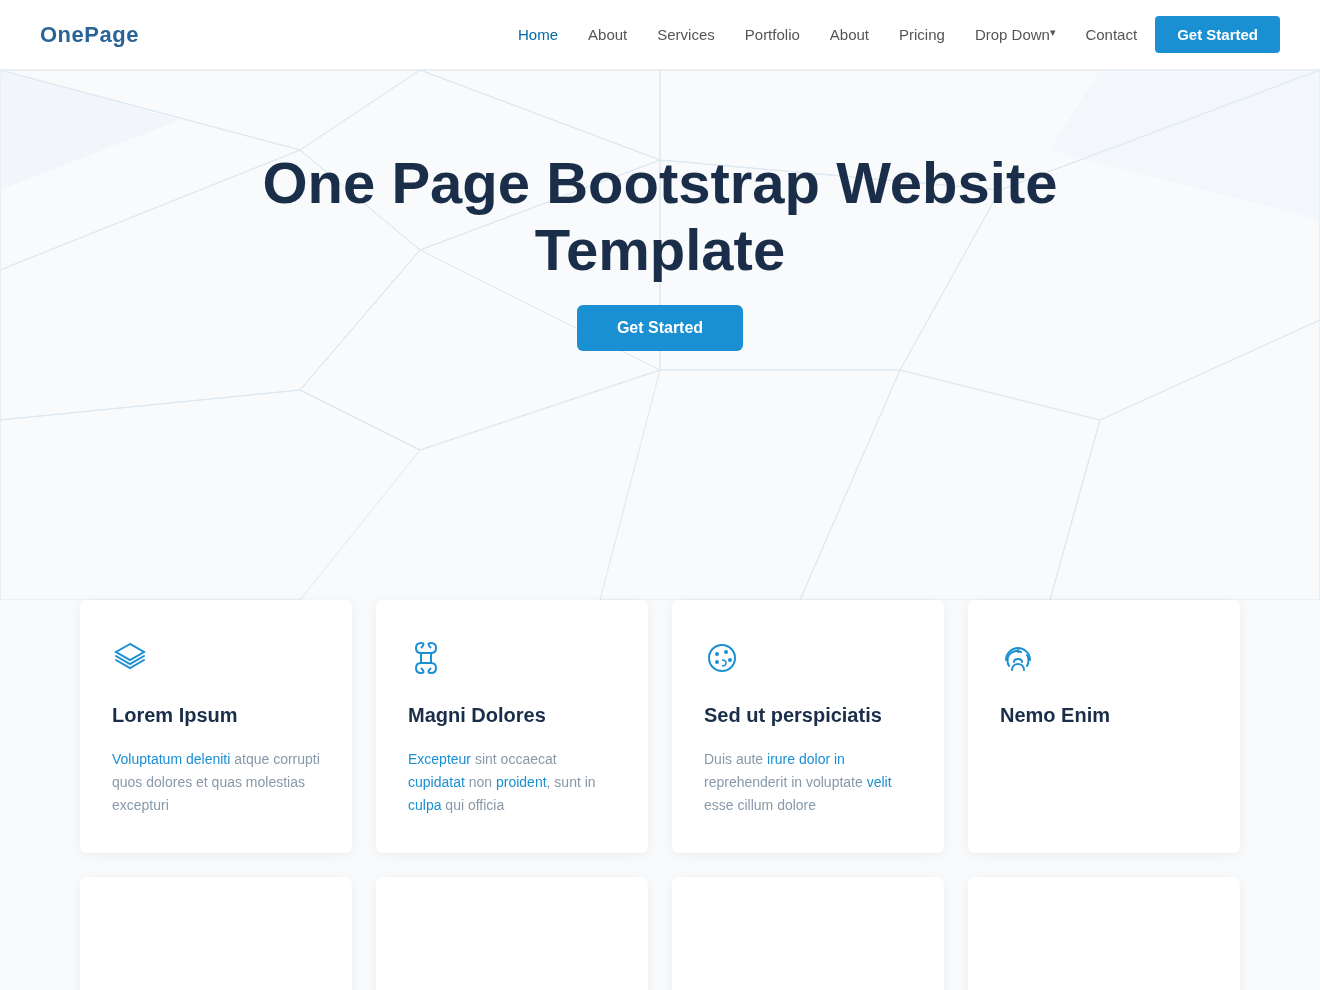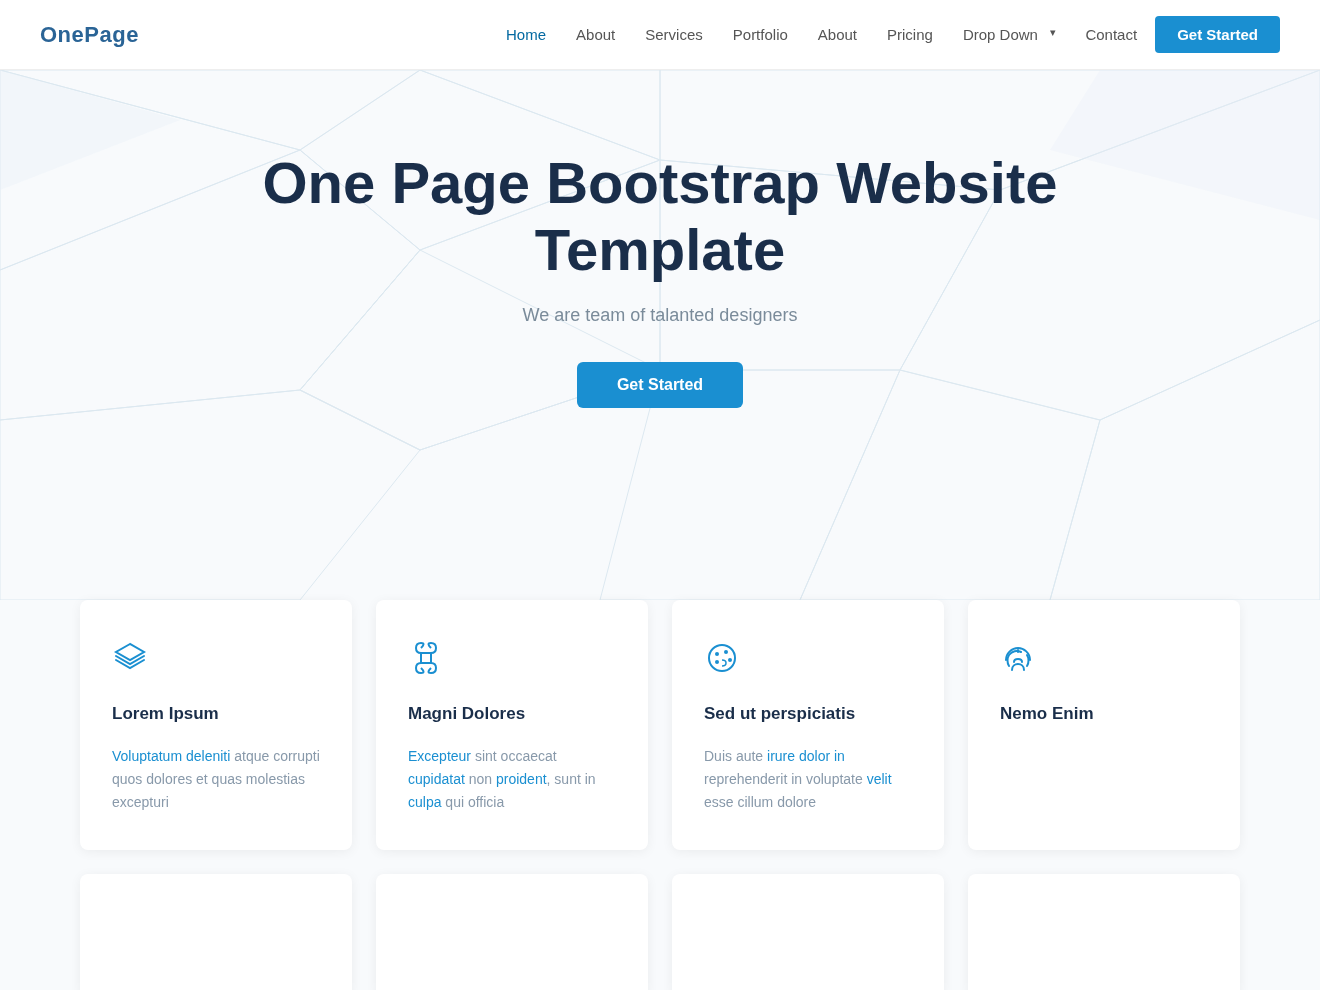--- a/index.html
+++ b/index.html
@@ -34,21 +34,21 @@
       color: #555;
       font-size: 15px;
       padding: 8px 12px;
       border-radius: 4px;
       transition: color 0.2s;
     }
     .nav-links li a.active { color: #0369a1; }
     .nav-links .dropdown-item {
       display: flex;
       align-items: flex-start;
-      gap: 12px;
+      gap: 0;
     }
     .nav-links .dropdown-item .chevron {
       font-size: 11px;
       color: #555;
     }
     .nav-get-started {
       background: #1a8fd1;
       color: #fff !important;
       padding: 10px 22px !important;
       border-radius: 6px;
@@ -123,21 +123,21 @@
       padding: 40px 32px 36px;
       box-shadow: 0 2px 12px rgba(0,0,0,0.06);
     }
     .card-icon {
       font-size: 32px;
       margin-bottom: 20px;
       color: #1a8fd1;
       display: block;
     }
     .card-title {
-      font-size: 17px;
+      font-size: 20px;
       font-weight: 700;
       color: #1a2e4a;
       margin-bottom: 14px;
     }
     .card-text {
       font-size: 14px;
       color: #8899aa;
       line-height: 1.65;
       margin-top: 21px;
     }
@@ -223,21 +223,20 @@
       <polygon class="geo-line" points="900,300 1100,350 1050,530 800,530"></polygon>
       <polygon class="geo-line" points="1100,350 1320,250 1320,530 1050,530"></polygon>
 
       <polygon fill="#e8f0f8" opacity="0.4" points="0,0 180,50 0,120"></polygon>
       <polygon fill="#e8f0f8" opacity="0.3" points="1100,0 1320,0 1320,150 1050,80"></polygon>
     </svg>
   </div>
 
   <div class="hero-content">
     <h1 class="hero-title">One Page Bootstrap Website Template</h1>
-    <p class="hero-subtitle">We are team of talanted designers</p>
     <button class="hero-btn">Get Started</button>
   </div>
 </section>
 
 <section class="cards-section">
   <div class="cards-grid">
 
     <div class="card">
       <span class="card-icon">
         

